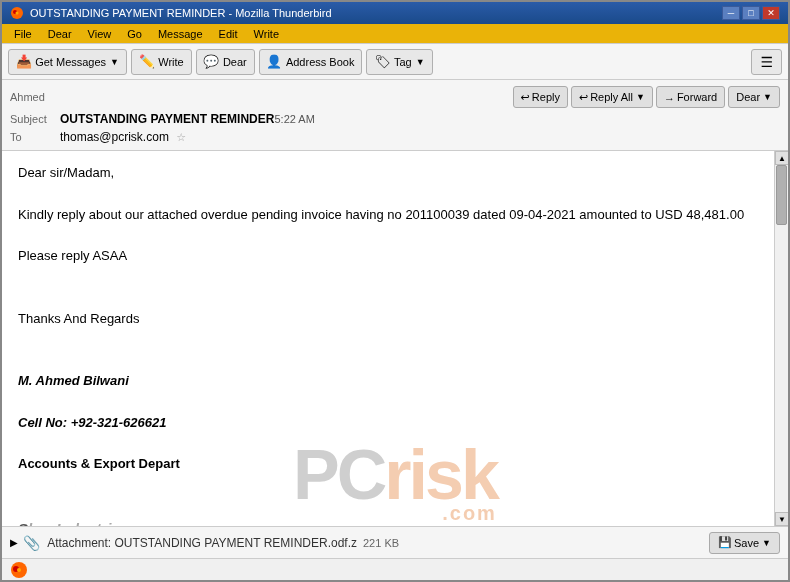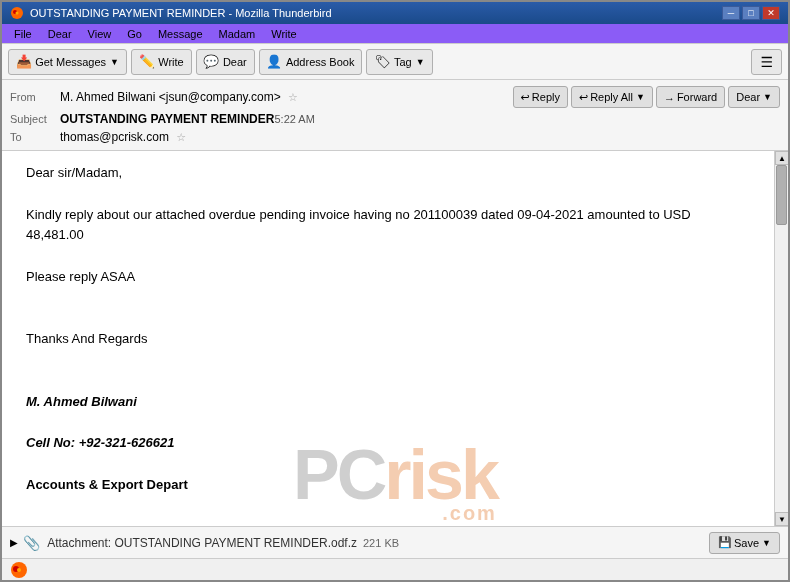--- a/index.html
+++ b/index.html
@@ -26,21 +26,21 @@
     .title-bar-controls { display: flex; gap: 2px; }
     .title-btn {
       width: 18px; height: 14px; background: #5a7fc0; border: 1px solid #3a5a9a;
       color: white; font-size: 9px; display: flex; align-items: center; justify-content: center;
       cursor: pointer;
     }
     .title-btn.close { background: #c0392b; }
 
     
     .menu-bar {
-      background: #8b5cf6;
+      background: #eab308;
       height: 20px;
       display: flex;
       align-items: center;
       padding: 0 4px;
       border-bottom: 1px solid #ccc;
       font-size: 11px;
     }
     .menu-item {
       padding: 2px 8px;
       cursor: pointer;
@@ -110,21 +110,21 @@
     .email-body-wrapper {
       display: flex;
       background: white;
       flex: 1;
       overflow: hidden;
       position: relative;
       height: 370px;
     }
     .email-body {
       flex: 1;
-      padding: 12px 24px;
+      padding: 12px 16px;
       overflow-y: auto;
       font-size: 13px;
       line-height: 1.6;
       color: #000;
     }
     .scrollbar {
       width: 14px;
       background: #f0f0f0;
       border-left: 1px solid #ccc;
       display: flex; flex-direction: column;
@@ -218,21 +218,21 @@
       <div class="title-btn close">✕</div>
     </div>
   </div>
 
   <div class="menu-bar">
     <span class="menu-item">File</span>
     <span class="menu-item">Dear</span>
     <span class="menu-item">View</span>
     <span class="menu-item">Go</span>
     <span class="menu-item">Message</span>
-    <span class="menu-item">Madam</span>
+    <span class="menu-item">Edit</span>
     <span class="menu-item">Write</span>
   </div>
 
   <div class="toolbar">
     <div class="toolbar-btn">
       <span class="icon">📥</span>
       <span>Get Messages</span>
       <span class="dropdown-arrow">▼</span>
     </div>
     <div class="toolbar-btn">
@@ -251,26 +251,21 @@
       <span class="icon">🏷</span>
       <span>Tag</span>
       <span class="dropdown-arrow">▼</span>
     </div>
     <div style="flex:1"></div>
     <div class="toolbar-btn" style="padding: 3px 8px; font-size:14px;">☰</div>
   </div>
 
   <div class="email-header">
     <div class="email-header-row">
-      <span class="header-label">From</span>
-      <span class="header-value">
-        <span>M. Ahmed Bilwani</span>
-        <span>&lt;jsun@company.com&gt;</span>
-        <span class="star-icon">☆</span>
-      </span>
+      <span class="header-label">Ahmed</span>
       <div class="header-actions">
         <div class="action-btn">
           <span>↩</span>
           <span>Reply</span>
         </div>
         <div class="action-btn">
           <span>↩</span>
           <span>Reply All</span>
           <span class="dropdown-arrow">▼</span>
         </div>

